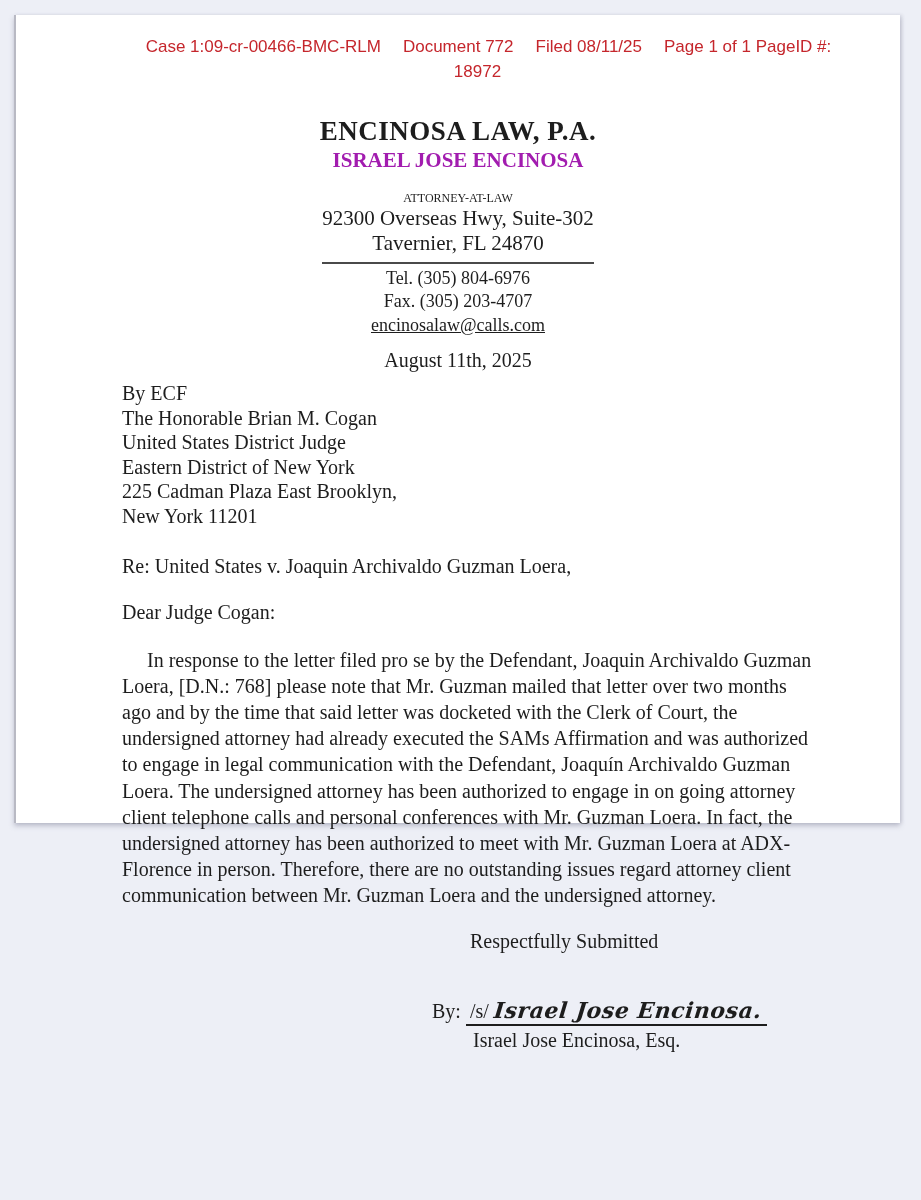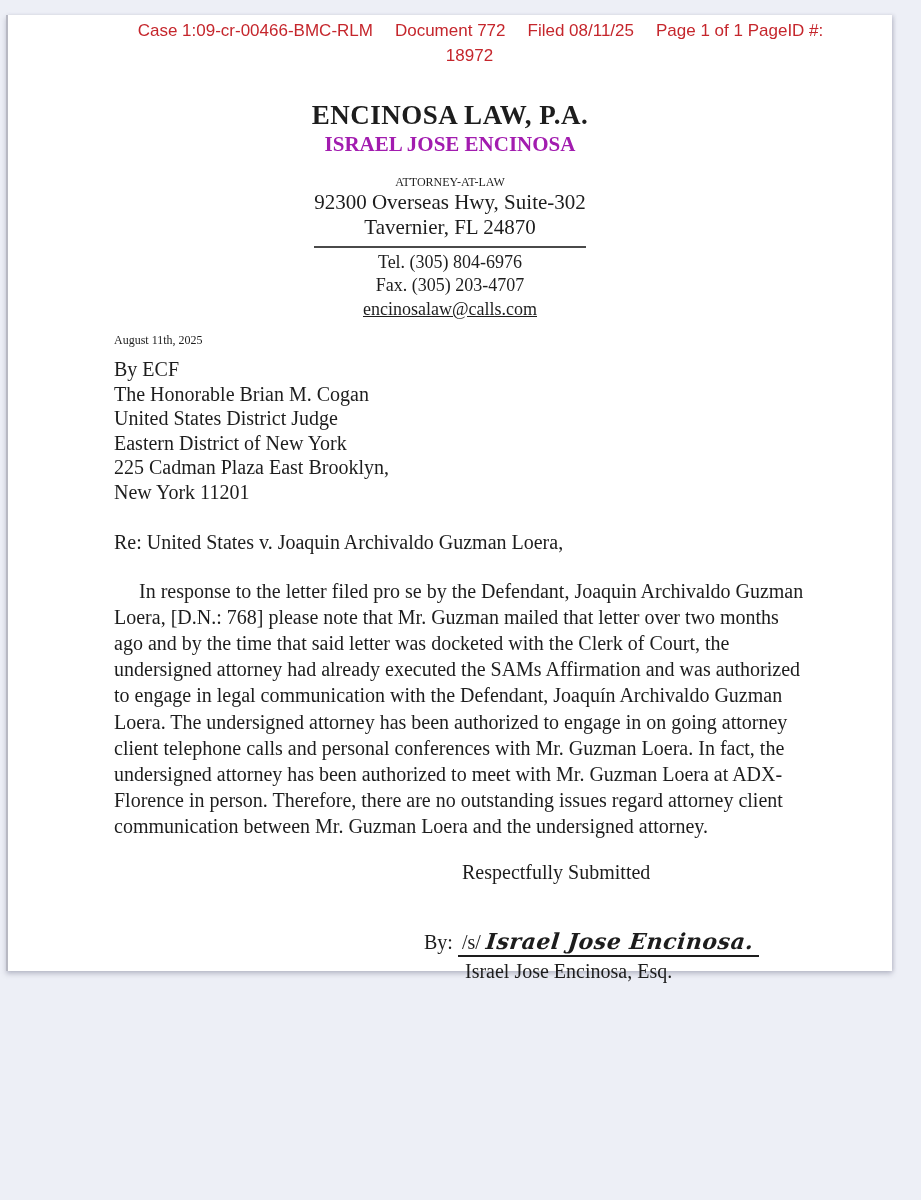--- a/index.html
+++ b/index.html
@@ -12,29 +12,29 @@
     font-family: "Liberation Serif", serif;
   }
   .canvas {
     position: relative;
     width: 921px;
     height: 1200px;
     background: #edeff6;
   }
   .page {
     position: absolute;
-    left: 6px;
+    left: 14px;
     top: 15px;
     width: 886px;
-    height: 956px;
+    height: 808px;
     background: #ffffff;
     border-left: 2px solid #b8b9c3;
     box-shadow: 0 3px 5px rgba(130,132,155,0.45), 2px 0 3px rgba(150,152,170,0.25);
     box-sizing: border-box;
-    padding: 4px 0 0 106px;
+    padding: 20px 0 0 106px;
     color: #1d1d1d;
   }
   
   .stamp {
     width: 730px;
     margin: 0 auto 0 -4px;
     text-align: center;
     font-family: "Liberation Sans", sans-serif;
     font-size: 17px;
     line-height: 1.45;
@@ -66,22 +66,22 @@
     height: 0;
     border-top: 2px solid #4a4a4a;
     margin: 5px auto 3px auto;
   }
   .contact { font-size: 18px; line-height: 1.3; }
   .email { text-decoration: underline; }
   
   .date-line {
     margin-top: 12px;
     width: 672px;
-    text-align: left;
-    font-size: 12px;
+    text-align: center;
+    font-size: 20px;
   }
   
   .recipient {
     margin-top: 9px;
     font-size: 20px;
     line-height: 1.23;
   }
   
   .re-block {
     margin-top: 25px;
@@ -164,20 +164,21 @@
       <div>United States District Judge</div>
       <div>Eastern District of New York</div>
       <div>225 Cadman Plaza East Brooklyn,</div>
       <div>New York 11201</div>
     </div>
 
     <div class="re-block">
       <div>Re: United States v. Joaquin Archivaldo Guzman Loera,</div>
     </div>
 
+    <div class="salutation">Dear Judge Cogan:</div>
 
     <div class="letter-body">In response to the letter filed pro se by the Defendant, Joaquin Archivaldo Guzman Loera, [D.N.: 768] please note that Mr. Guzman mailed that letter over two months ago and by the time that said letter was docketed with the Clerk of Court, the undersigned attorney had already executed the SAMs Affirmation and was authorized to engage in legal communication with the Defendant, Joaquín Archivaldo Guzman Loera. The undersigned attorney has been authorized to engage in on going attorney client telephone calls and personal conferences with Mr. Guzman Loera. In fact, the undersigned attorney has been authorized to meet with Mr. Guzman Loera at ADX-Florence in person. Therefore, there are no outstanding issues regard attorney client communication between Mr. Guzman Loera and the undersigned attorney.</div>
 
     <div class="respectfully">Respectfully Submitted</div>
 
     <div class="signature-line">
       <span>By:</span>
       <span class="sig-underline"><span>/s/</span> <span class="sig-script">Israel Jose Encinosa.</span></span>
     </div>
 

